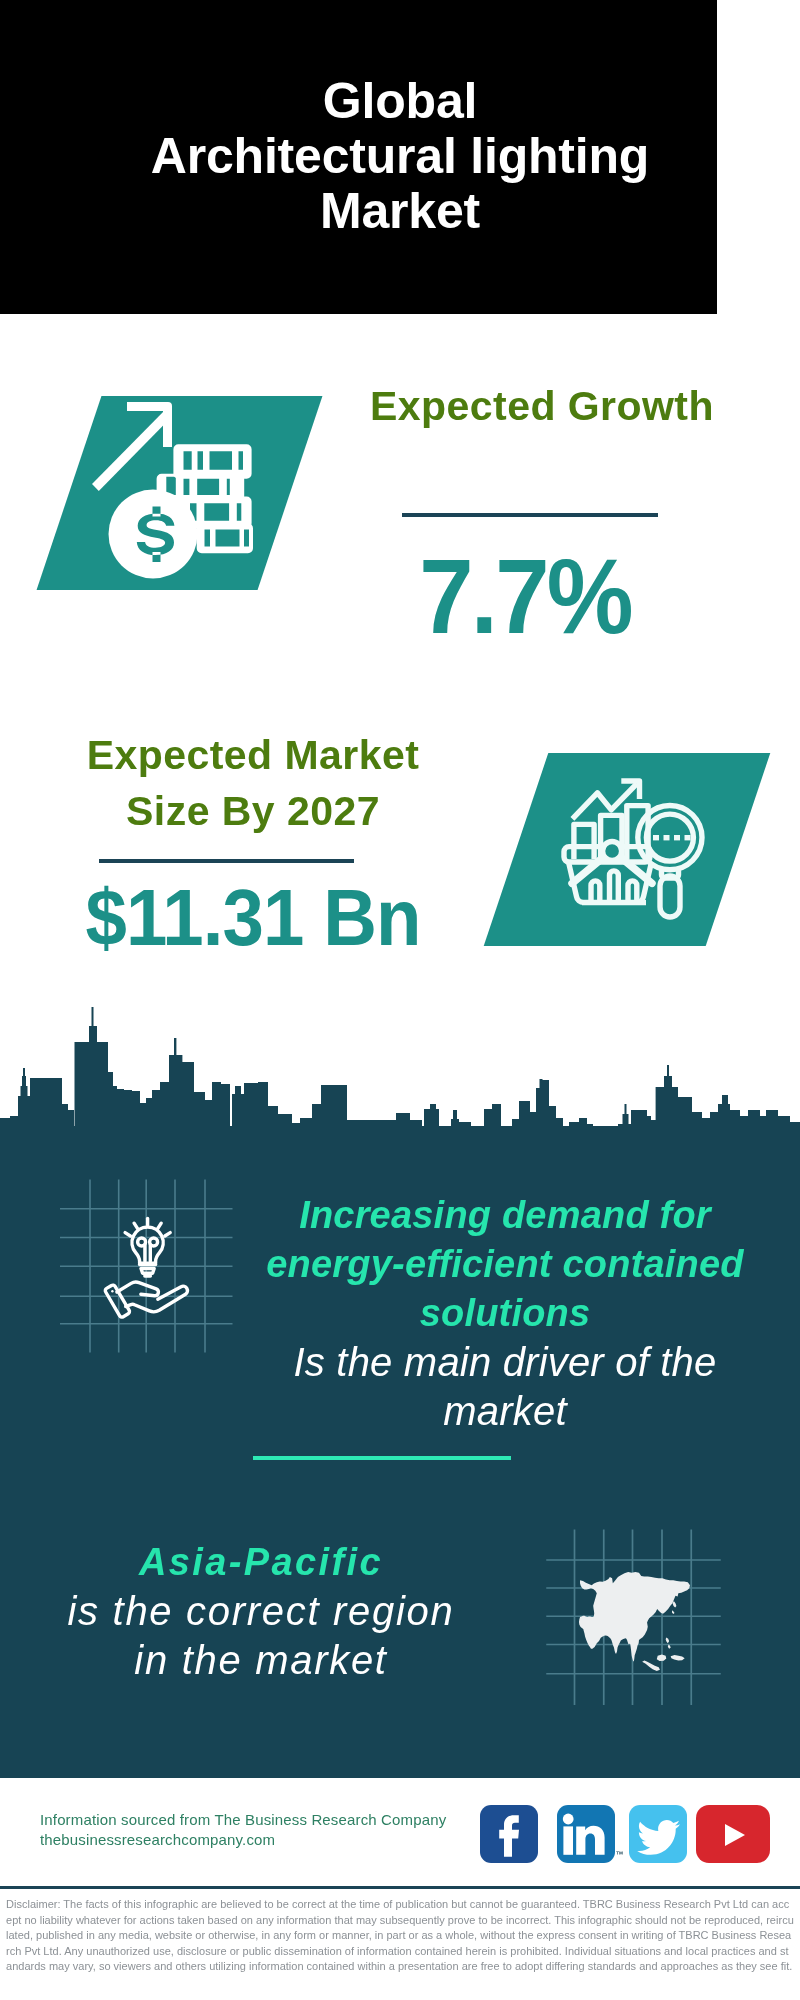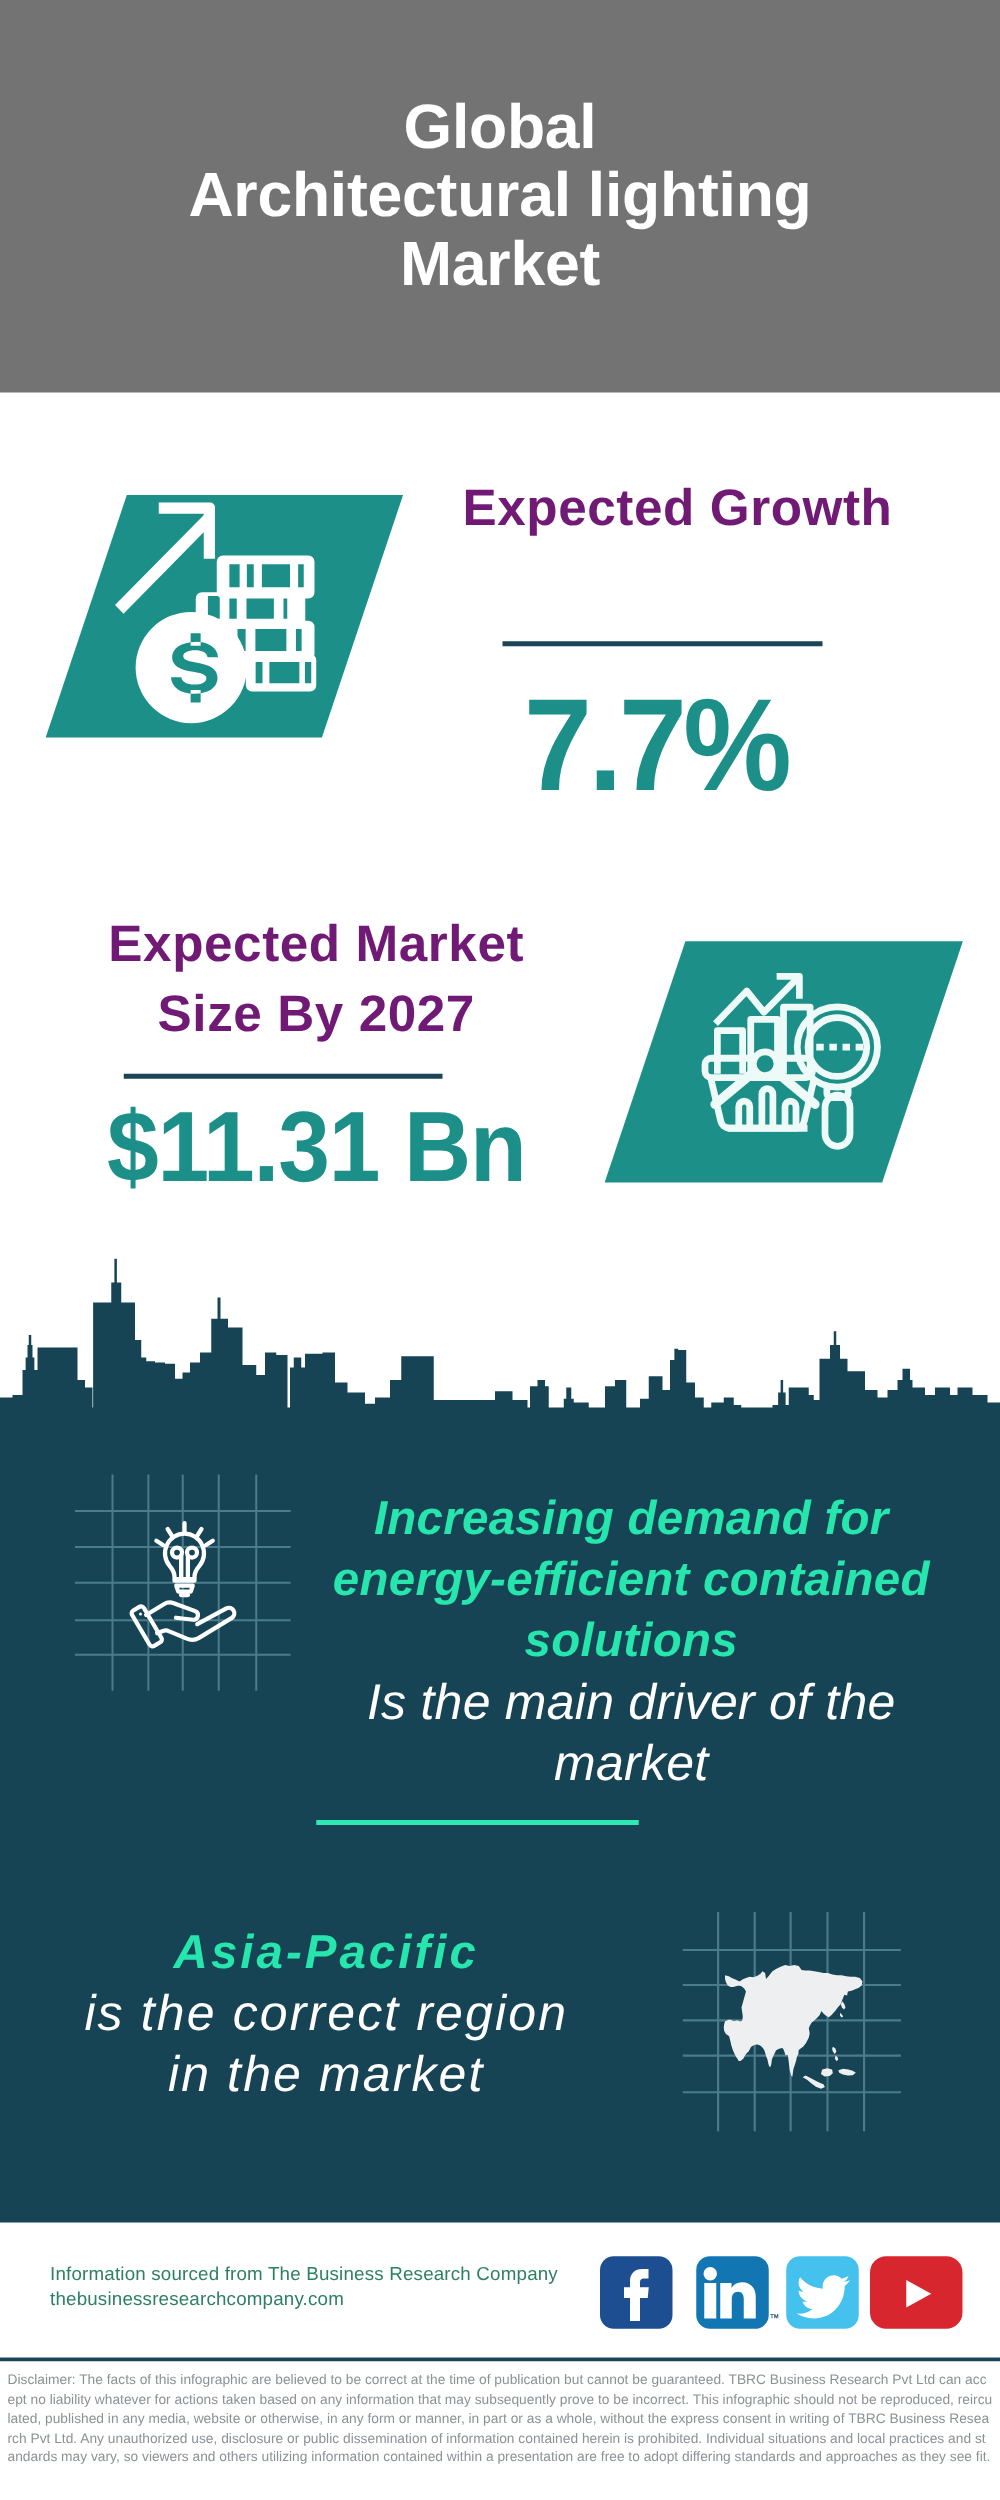--- a/index.html
+++ b/index.html
@@ -1,23 +1,23 @@
 <!DOCTYPE html>
 <html><head>
 <meta charset="utf-8">
 <style>
   * { margin:0; padding:0; box-sizing:border-box; }
   body { width:800px; height:2000px; background:#fff; font-family:"Liberation Sans", sans-serif; overflow:hidden; }
   .page { position:relative; width:800px; height:2000px; }
-  .header { position:absolute; left:0; top:0; width:800px; height:314px; background:#737373; }
+  .header { position:absolute; left:0; top:0; width:717px; height:314px; background:#000000; }
   .title { position:absolute; left:0; top:74px; width:800px; text-align:center; color:#fff; font-size:50px; font-weight:bold; line-height:55px; letter-spacing:-0.2px; }
 
   .sect2 { position:absolute; left:0; top:314px; width:800px; height:1464px; }
   .para { position:absolute; background:#1C9088; transform:skewX(-18.5deg); }
-  .stat-title { position:absolute; color:#701a75; font-size:41px; font-weight:bold; line-height:56px; text-align:center; letter-spacing:0.45px; }
+  .stat-title { position:absolute; color:#4d7c0f; font-size:41px; font-weight:bold; line-height:56px; text-align:center; letter-spacing:0.45px; }
   .stat-rule { position:absolute; height:4px; background:#1B4456; }
   .market-val { font-size:80px !important; line-height:80px !important; letter-spacing:-1px !important; transform:scaleX(0.97); }
   .stat-value { position:absolute; color:#1C9088; font-size:105px; font-weight:bold; text-align:center; line-height:105px; letter-spacing:-3px; transform:scaleX(0.93); }
 
   .dark-section { position:absolute; left:0; top:1145px; width:800px; height:633px; background:#174454; }
   .skyline { position:absolute; left:0; top:1005px; width:800px; height:160px; }
 
   .grid-svg { position:absolute; }
   .drive-text { position:absolute; color:#ffffff; font-size:40px; line-height:49px; text-align:center; letter-spacing:0.2px;font-style:italic; }
   .drive-text .hl { font-size:38px; }

